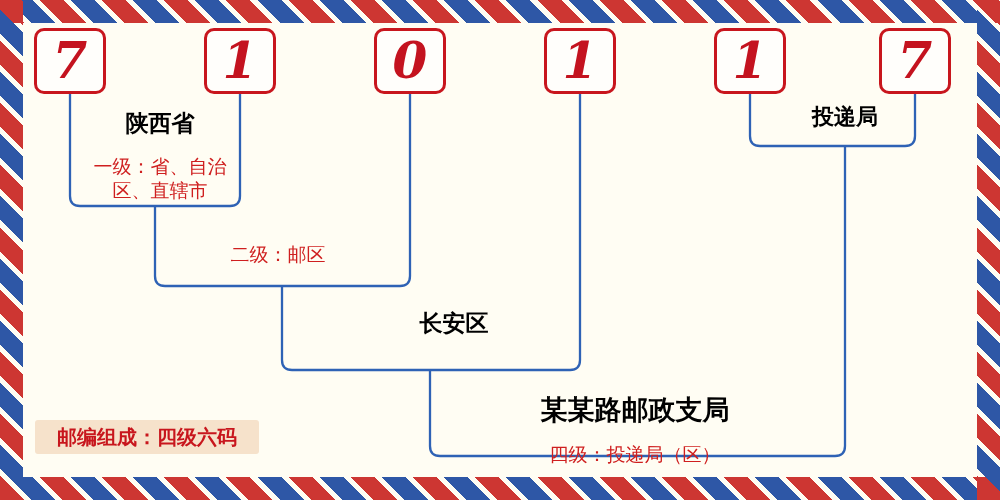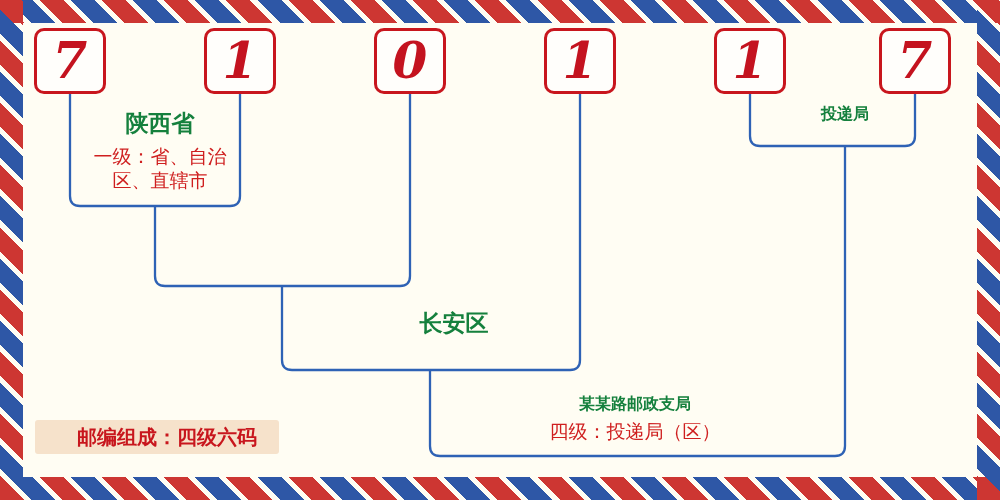--- a/index.html
+++ b/index.html
@@ -32,36 +32,36 @@
   .digit{
     font-family:"DejaVu Serif",serif;font-style:italic;font-weight:700;
     font-size:50px;line-height:1;color:#c4131f;
   }
 
   
   .connectors{position:absolute;left:0;top:0;width:1000px;height:500px;}
 
   
   .label-group{position:absolute;text-align:center;}
-  .place{color:#15803d;font-weight:700;font-size:23px;line-height:1.2;}
-  .desc{color:#cf1f1f;font-size:19px;line-height:1.3;margin-top:7px;}
+  .place{color:#000000;font-weight:700;font-size:23px;line-height:1.2;}
+  .desc{color:#cf1f1f;font-size:19px;line-height:1.3;margin-top:17px;}
   .lg1{left:78px;top:110px;width:164px;}
   .lg1 .desc{width:152px;margin-left:auto;margin-right:auto;}
   .lg2{left:168px;top:226px;width:220px;}
   .lg3{left:280px;top:310px;width:348px;}
   .lg4{left:475px;top:394px;width:320px;}
-  .lg4 .place{font-size:16px;}
+  .lg4 .place{font-size:27px;}
   .lg5{left:765px;top:104px;width:160px;}
-  .lg5 .place{font-size:16px;}
+  .lg5 .place{font-size:22px;}
 
   
   .note{
     position:absolute;left:35px;top:420px;width:224px;height:34px;
     background:#f6e2cb;border-radius:3px;
-    display:flex;align-items:center;justify-content:center;padding-left:20px;
+    display:flex;align-items:center;justify-content:center;
   }
   .note-text{color:#c8161d;font-weight:700;font-size:20px;}
 </style>
 </head>
 <body>
 
 <div class="frame">
 
   <div class="band band-h band-top"></div>
   <div class="band band-h band-bottom"></div>
@@ -99,20 +99,21 @@
   <div class="digit-box" style="left:879px">
     <span class="digit">7</span>
   </div>
 
   <div class="label-group lg1">
     <div class="place">陕西省</div>
     <div class="desc">一级：省、自治区、直辖市</div>
   </div>
 
   <div class="label-group lg2">
+    <div class="desc">二级：邮区</div>
   </div>
 
   <div class="label-group lg3">
     <div class="place">长安区</div>
   </div>
 
   <div class="label-group lg4">
     <div class="place">某某路邮政支局</div>
     <div class="desc">四级：投递局（区）</div>
   </div>

